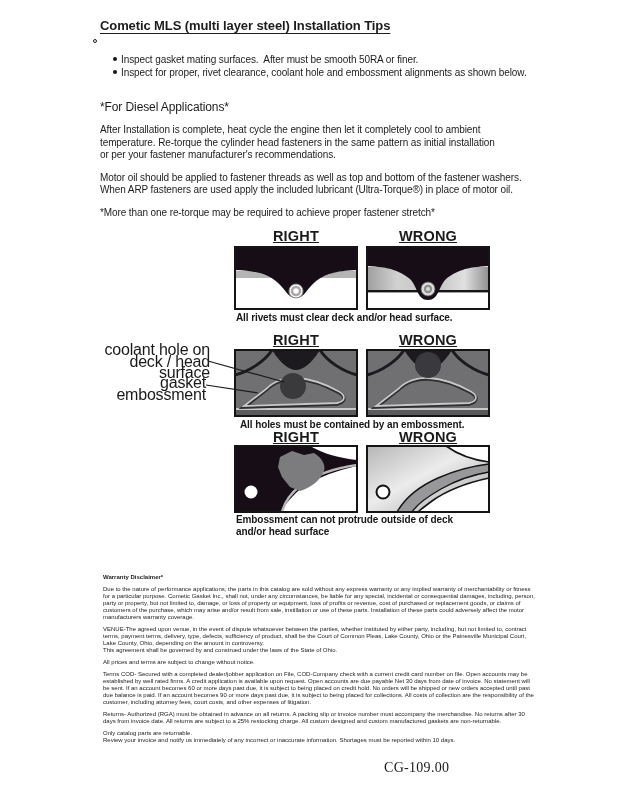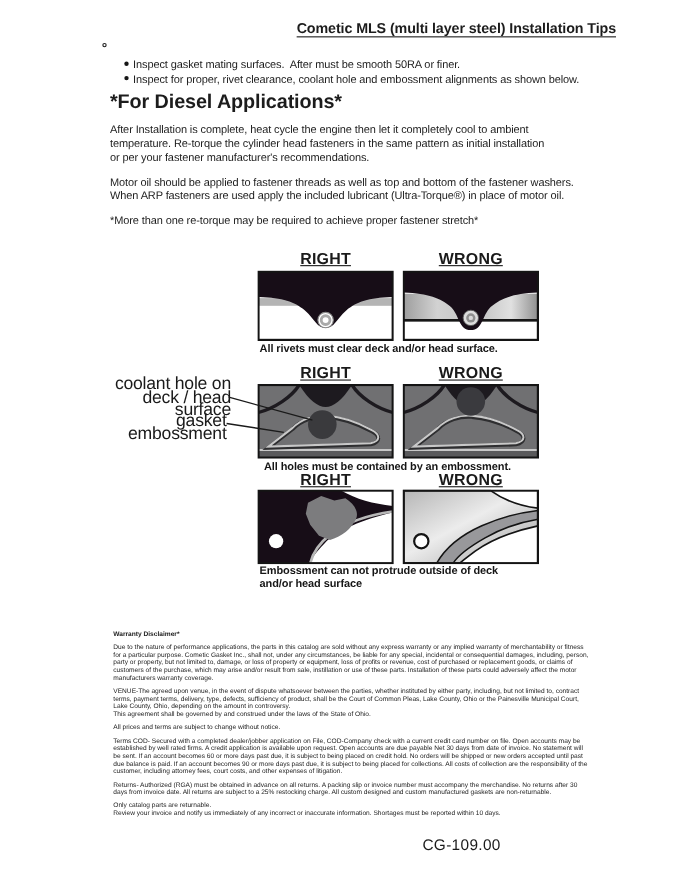--- a/index.html
+++ b/index.html
@@ -8,33 +8,33 @@
     position:relative; width:618px; height:800px; background:#ffffff;
     font-family:"Liberation Sans", "DejaVu Sans", sans-serif;
     color:#1c1c1c; overflow:hidden;
   }
 
   
   .top-text { position:absolute; left:100px; top:18px; width:460px; }
   .title {
     font-size:13px; font-weight:bold; letter-spacing:-0.1px;
     text-decoration:underline; text-underline-offset:3px;
-    margin-bottom:8px; white-space:nowrap;text-align:right;
+    margin-bottom:8px; white-space:nowrap;
   }
   .bullet { display:flex; align-items:baseline; height:13px; white-space:pre; font-size:10px; letter-spacing:-0.1px; }
   .bullet .ring {
     flex:0 0 auto; width:4px; height:4px; border:1px solid #222; border-radius:50%;
     margin-right:4px; margin-left:-7px; position:relative; top:-2px;
   }
   .bullet.sub { padding-left:13px; }
   .bullet .dot {
     flex:0 0 auto; width:4px; height:4px; background:#161616; border-radius:50%;
     margin-right:4px; position:relative; top:-2px;
   }
-  .diesel-heading { font-size:18px; font-weight:bold; margin-top:2px; letter-spacing:-0.1px; }
+  .diesel-heading { font-size:12px; font-weight:normal; margin-top:20px; letter-spacing:-0.1px; }
   .para { font-size:10px; line-height:12.6px; margin-top:10px; white-space:pre; letter-spacing:-0.1px; }
 
   
   .dg-label {
     position:absolute; width:124px; text-align:center;
     font-size:14.5px; font-weight:bold; letter-spacing:0.2px; color:#1a1a1a;text-decoration:underline;
   }
   .dg-box { position:absolute; width:124px; height:auto; display:block; }
   .dg-caption {
     position:absolute; font-size:10px; font-weight:bold; white-space:pre-line;
@@ -44,21 +44,21 @@
     position:absolute; font-size:16px; line-height:11.5px; text-align:right;
     white-space:pre-line; letter-spacing:-0.2px; color:#1a1a1a;
   }
   .leader-overlay { position:absolute; z-index:5; }
 
   
   .legal { position:absolute; left:103px; top:574px; width:432px; }
   .legal-heading { font-size:6px; font-weight:bold; margin-bottom:6px; }
   .legal p { font-size:6px; line-height:7px; margin-bottom:5px; white-space:pre-line; }
 
-  .page-number { position:absolute; left:384px; top:760px; font-size:14px; letter-spacing:0.3px; color:#1a1a1a; }
+  .page-number { position:absolute; left:384px; top:760px; font-size:14px; letter-spacing:0.3px; color:#1a1a1a;font-family:Liberation Serif, serif; }
 </style>
 </head>
 <body>
 
 <div class="page">
 
   <div class="top-text">
     <h1 class="title">Cometic MLS (multi layer steel) Installation Tips</h1>
 
     <div class="bullet">

